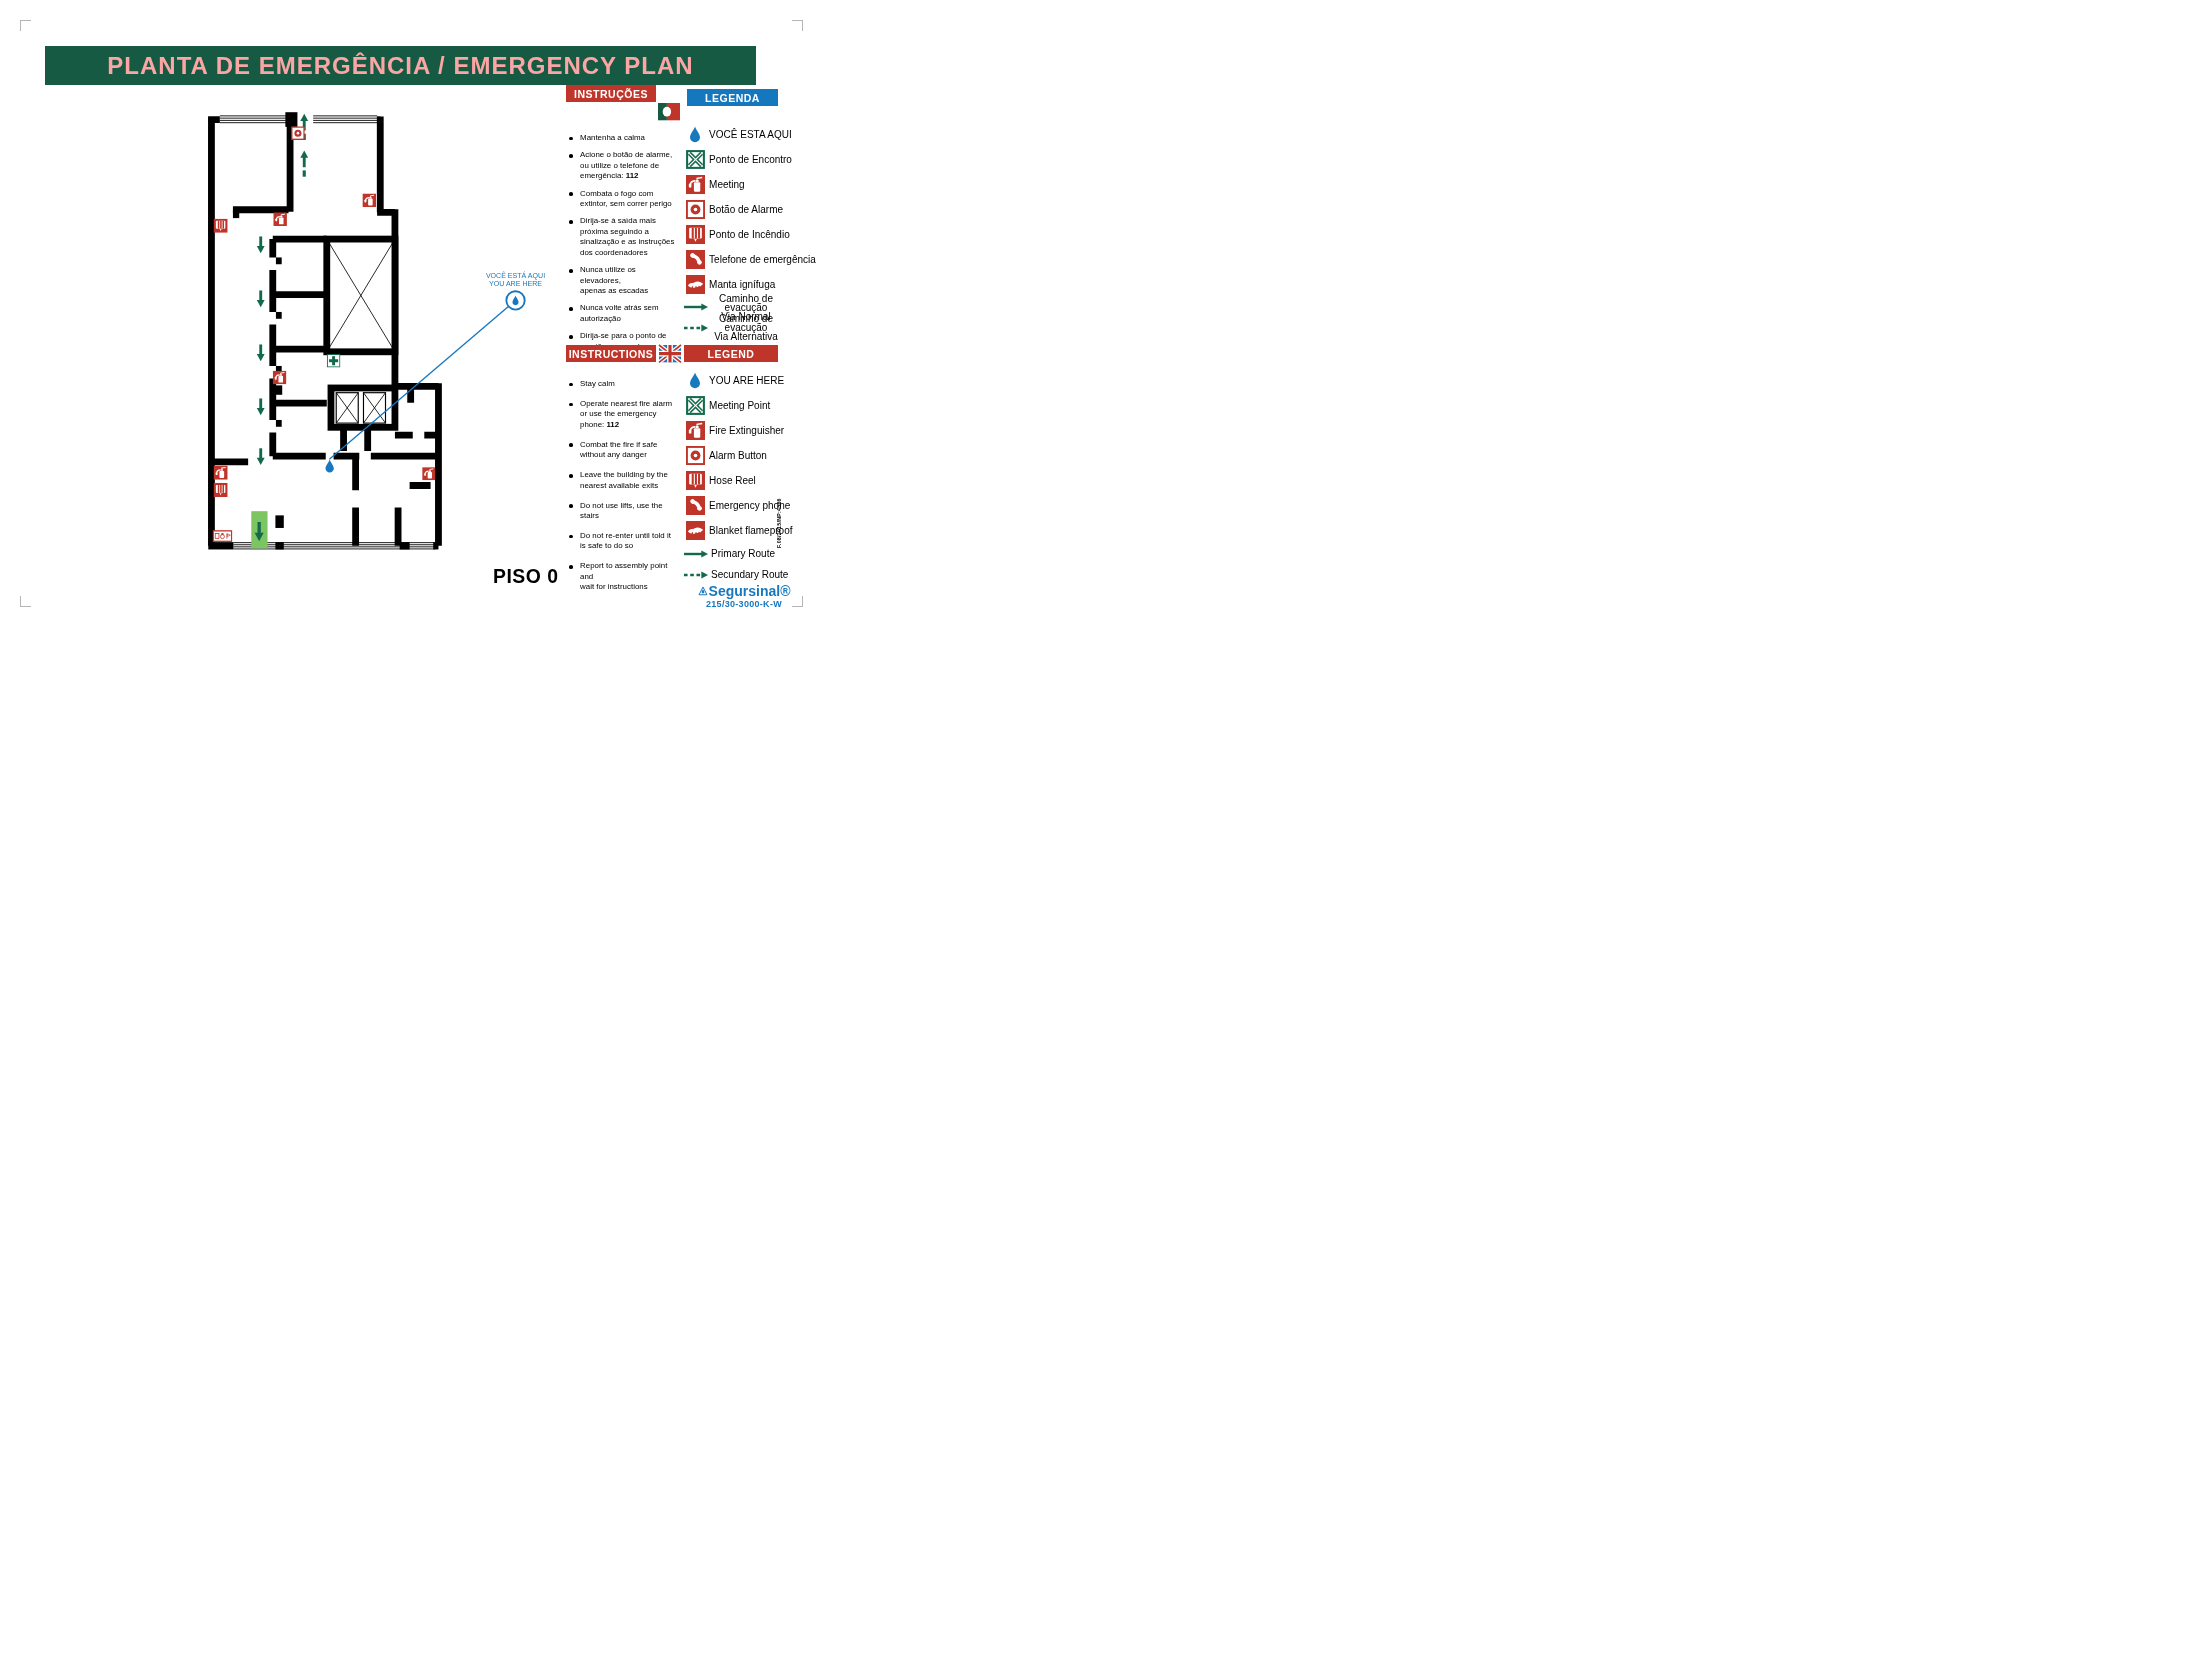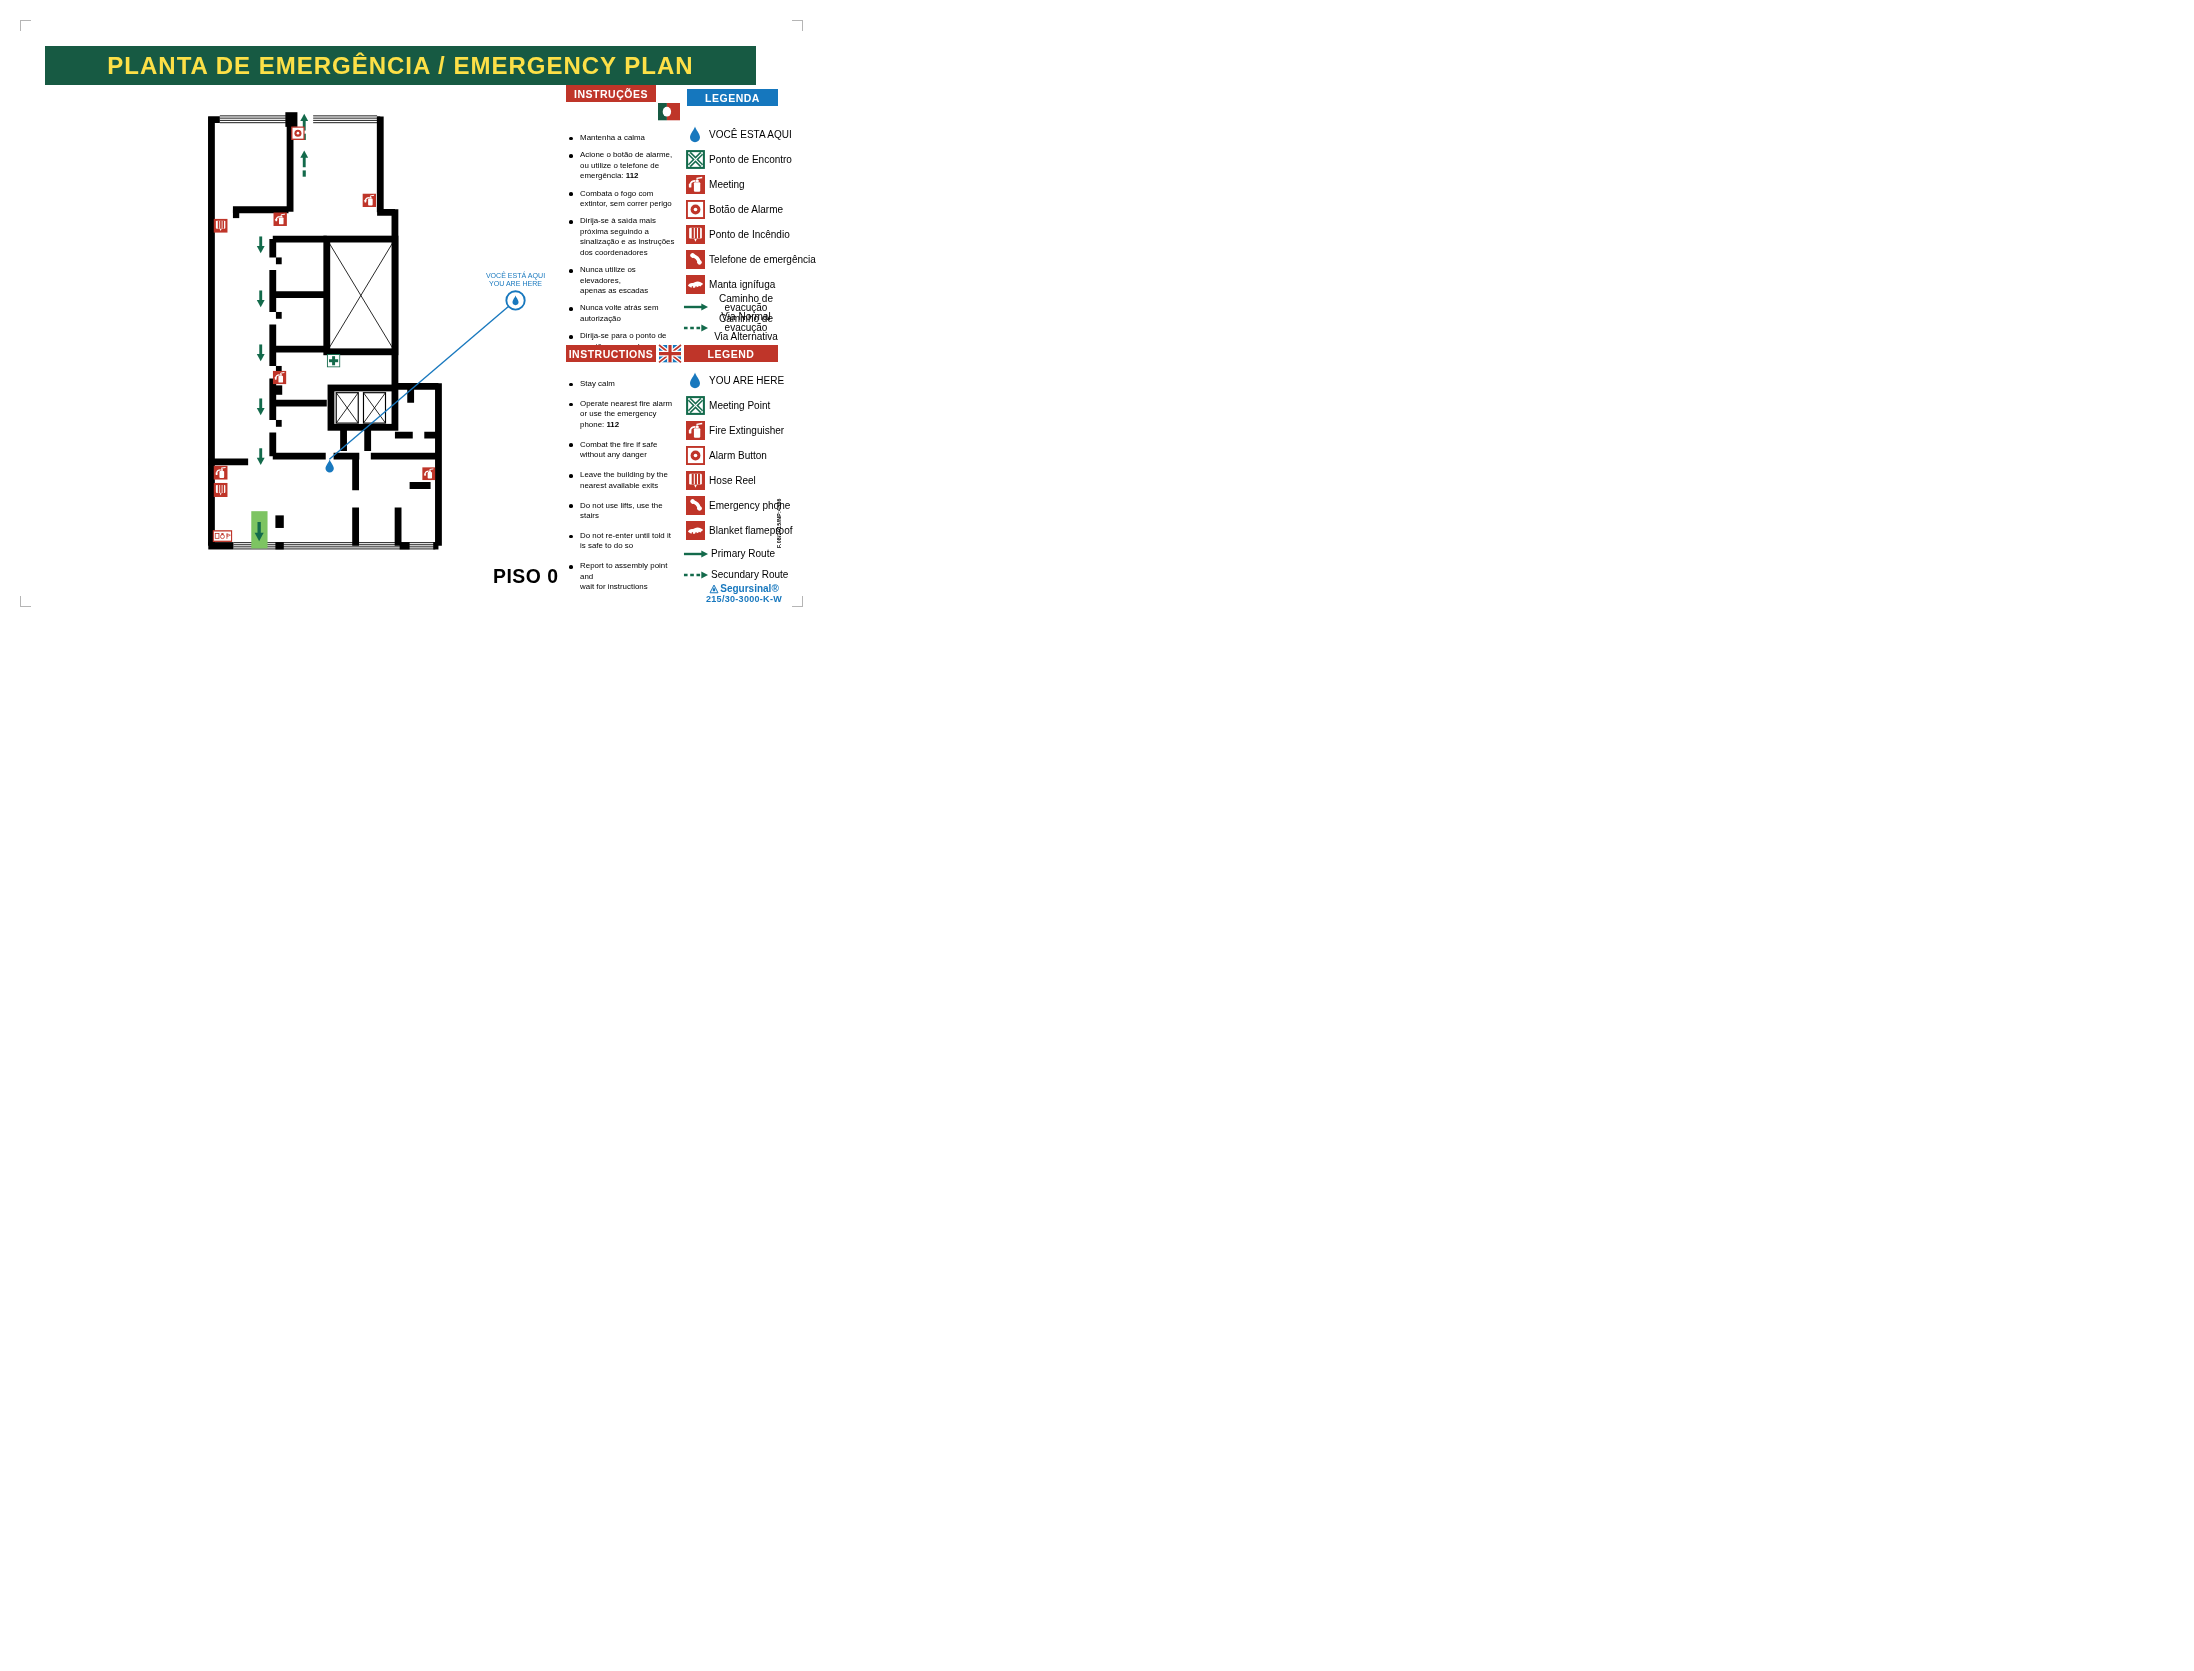--- a/index.html
+++ b/index.html
@@ -18,21 +18,21 @@
 
   
   .crop{position:absolute;width:10.5px;height:10.5px;border:0 solid #b5b5b5}
   .crop.tl{left:20px;top:20px;border-left-width:0.5px;border-top-width:0.5px}
   .crop.tr{left:792px;top:20px;border-right-width:0.5px;border-top-width:0.5px}
   .crop.bl{left:20px;top:596px;border-left-width:0.5px;border-bottom-width:0.5px}
   .crop.br{left:792px;top:596px;border-right-width:0.5px;border-bottom-width:0.5px}
 
   
   .title-bar{position:absolute;left:45px;top:46px;width:711px;height:39px;background:var(--header-green);display:flex;align-items:center;justify-content:center}
-  .title-bar h1{color:#fde047;font-size:24px;font-weight:700;letter-spacing:1px;white-space:nowrap}
+  .title-bar h1{color:#fca5a5;font-size:24px;font-weight:700;letter-spacing:1px;white-space:nowrap}
 
   
   #plan-wrap{position:absolute;left:202px;top:109px;width:367px;height:451px}
   #plan-svg{width:367px;height:451px;display:block}
   .wall{stroke:#000;stroke-width:13;fill:none;stroke-linecap:butt}
   .win{stroke:#000;stroke-width:1.7;fill:none}
   .thin{stroke:#000;stroke-width:1.6;fill:none}
   .blk{fill:#000}
   .exit-zone{fill:var(--exit-green)}
   .plan-arrow line{stroke:var(--route-green)}
@@ -68,21 +68,21 @@
   .licon-drop{width:12px;height:17px}
   .licon-route{width:26px;height:10px}
   .route-line{stroke:var(--route-green);stroke-width:5}
   .route-head{fill:var(--route-green)}
   .llabel{font-size:10px;line-height:9px;margin-left:2.1px;white-space:nowrap}
   .llabel.two-line{text-align:center;white-space:normal;width:72px;margin-left:1px}
 
   
   .doc-ref{position:absolute;left:776px;top:490px;height:58px;writing-mode:vertical-rl;transform:rotate(180deg);font-size:5.2px;font-weight:700;letter-spacing:0.3px}
   .brand-block{position:absolute;left:702px;top:583px;width:84px;text-align:center;color:var(--accent-blue);font-weight:700}
-  .brand-line{display:flex;align-items:center;justify-content:center;gap:1px;font-size:10px}
+  .brand-line{display:flex;align-items:center;justify-content:center;gap:1px;font-size:14px}
   .brand-model{font-size:9px;letter-spacing:0.3px}
 
   
   .ic-red-bg{fill:var(--icon-red)}
   .ic-white{fill:#fff}
   .ic-red{fill:var(--icon-red)}
   .ic-blue{fill:var(--accent-blue)}
   .ic-green{fill:var(--route-green)}
   svg{overflow:visible}
 </style>

